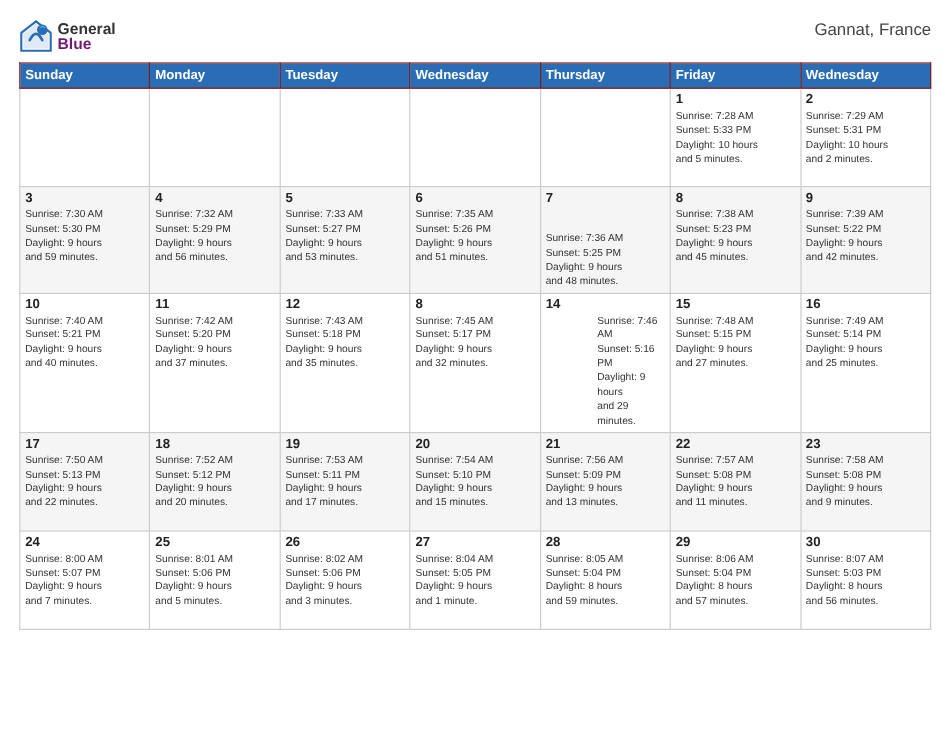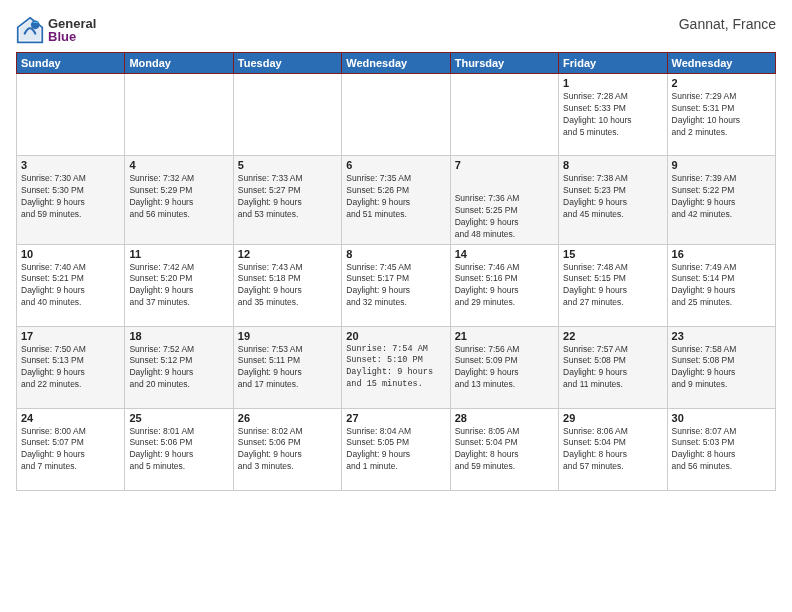--- a/index.html
+++ b/index.html
@@ -232,21 +232,21 @@
           </td>
           <td>
             <span class="day-num">8</span>
             <div class="day-info" style="white-space: pre-line;">Sunrise: 7:45 AM
 Sunset: 5:17 PM
 Daylight: 9 hours
 and 32 minutes.</div>
           </td>
           <td>
             <span class="day-num">14</span>
-            <div class="day-info" style="white-space: pre-line;">Sunrise: 7:46 AM
+            <div class="day-info" style="white-space: pre-line; margin-left: 43px;">Sunrise: 7:46 AM
 Sunset: 5:16 PM
 Daylight: 9 hours
 and 29 minutes.</div>
           </td>
           <td>
             <span class="day-num">15</span>
             <div class="day-info" style="white-space: pre-line;">Sunrise: 7:48 AM
 Sunset: 5:15 PM
 Daylight: 9 hours
 and 27 minutes.</div>
@@ -276,21 +276,21 @@
           </td>
           <td>
             <span class="day-num">19</span>
             <div class="day-info" style="white-space: pre-line;">Sunrise: 7:53 AM
 Sunset: 5:11 PM
 Daylight: 9 hours
 and 17 minutes.</div>
           </td>
           <td>
             <span class="day-num">20</span>
-            <div class="day-info" style="white-space: pre-line; font-family: Liberation Mono, monospace;">Sunrise: 7:54 AM
+            <div class="day-info" style="white-space: pre-line;">Sunrise: 7:54 AM
 Sunset: 5:10 PM
 Daylight: 9 hours
 and 15 minutes.</div>
           </td>
           <td>
             <span class="day-num">21</span>
             <div class="day-info" style="white-space: pre-line;">Sunrise: 7:56 AM
 Sunset: 5:09 PM
 Daylight: 9 hours
 and 13 minutes.</div>

